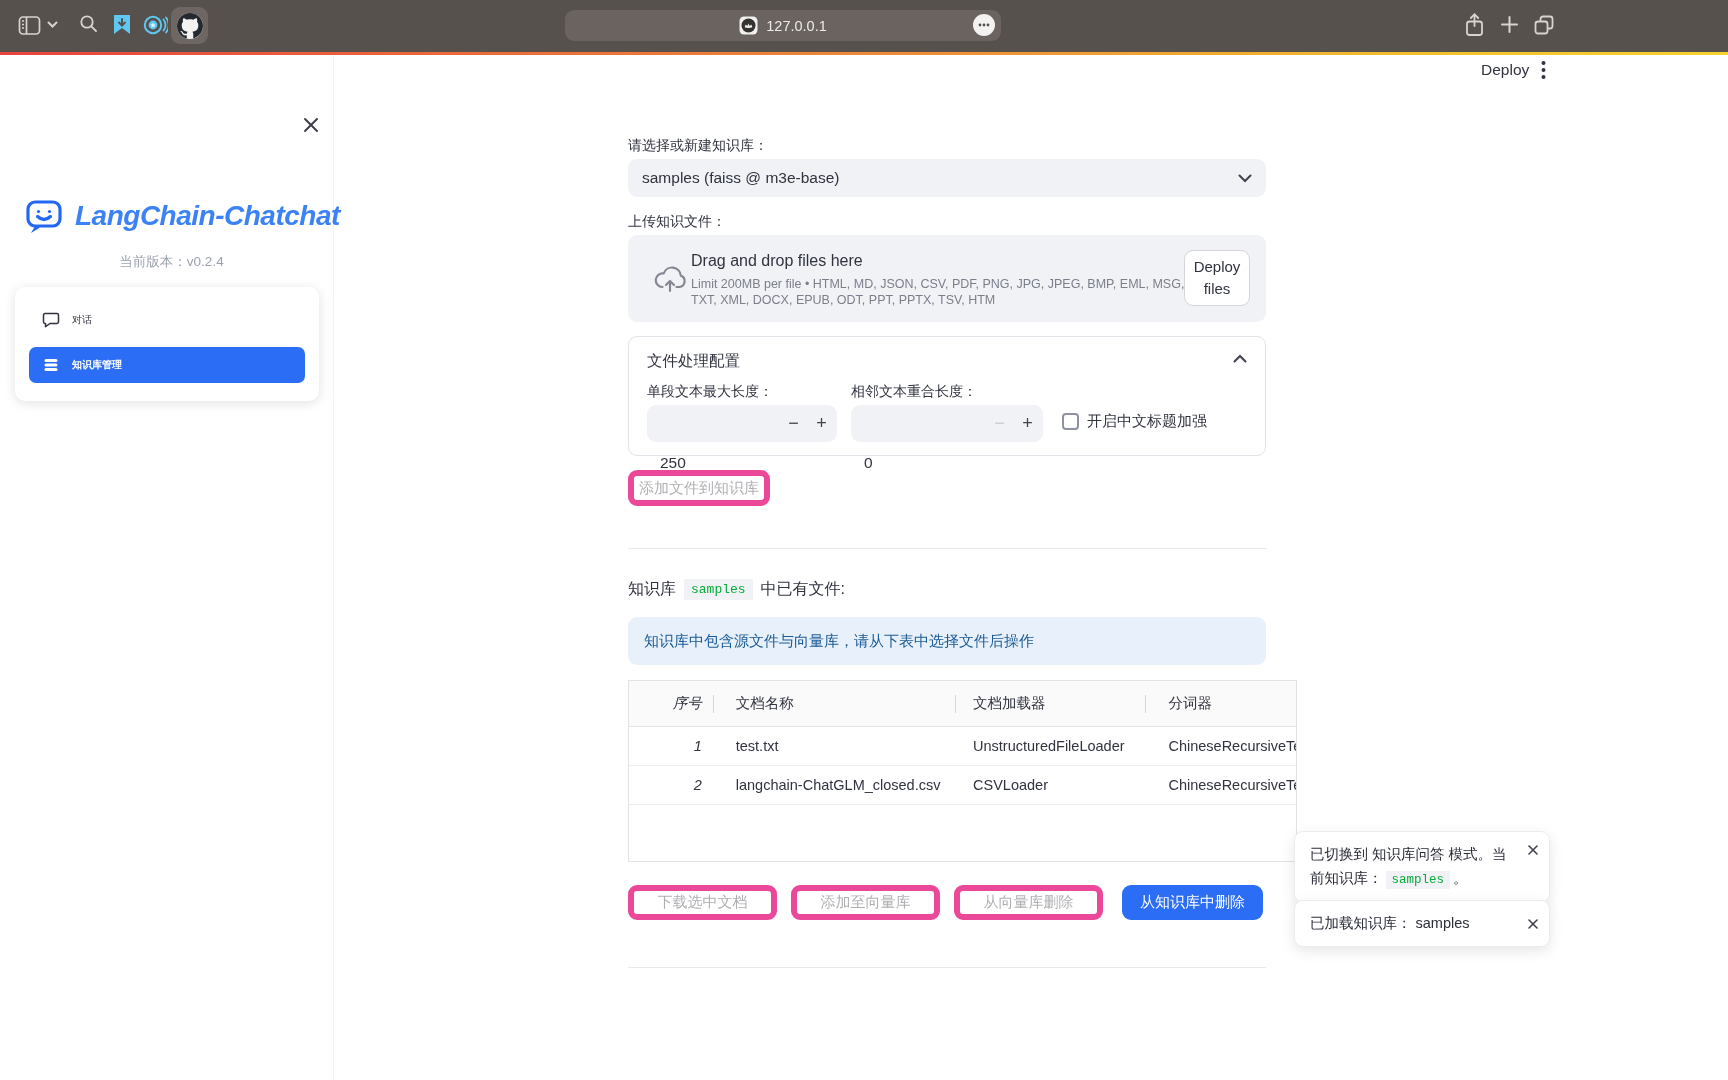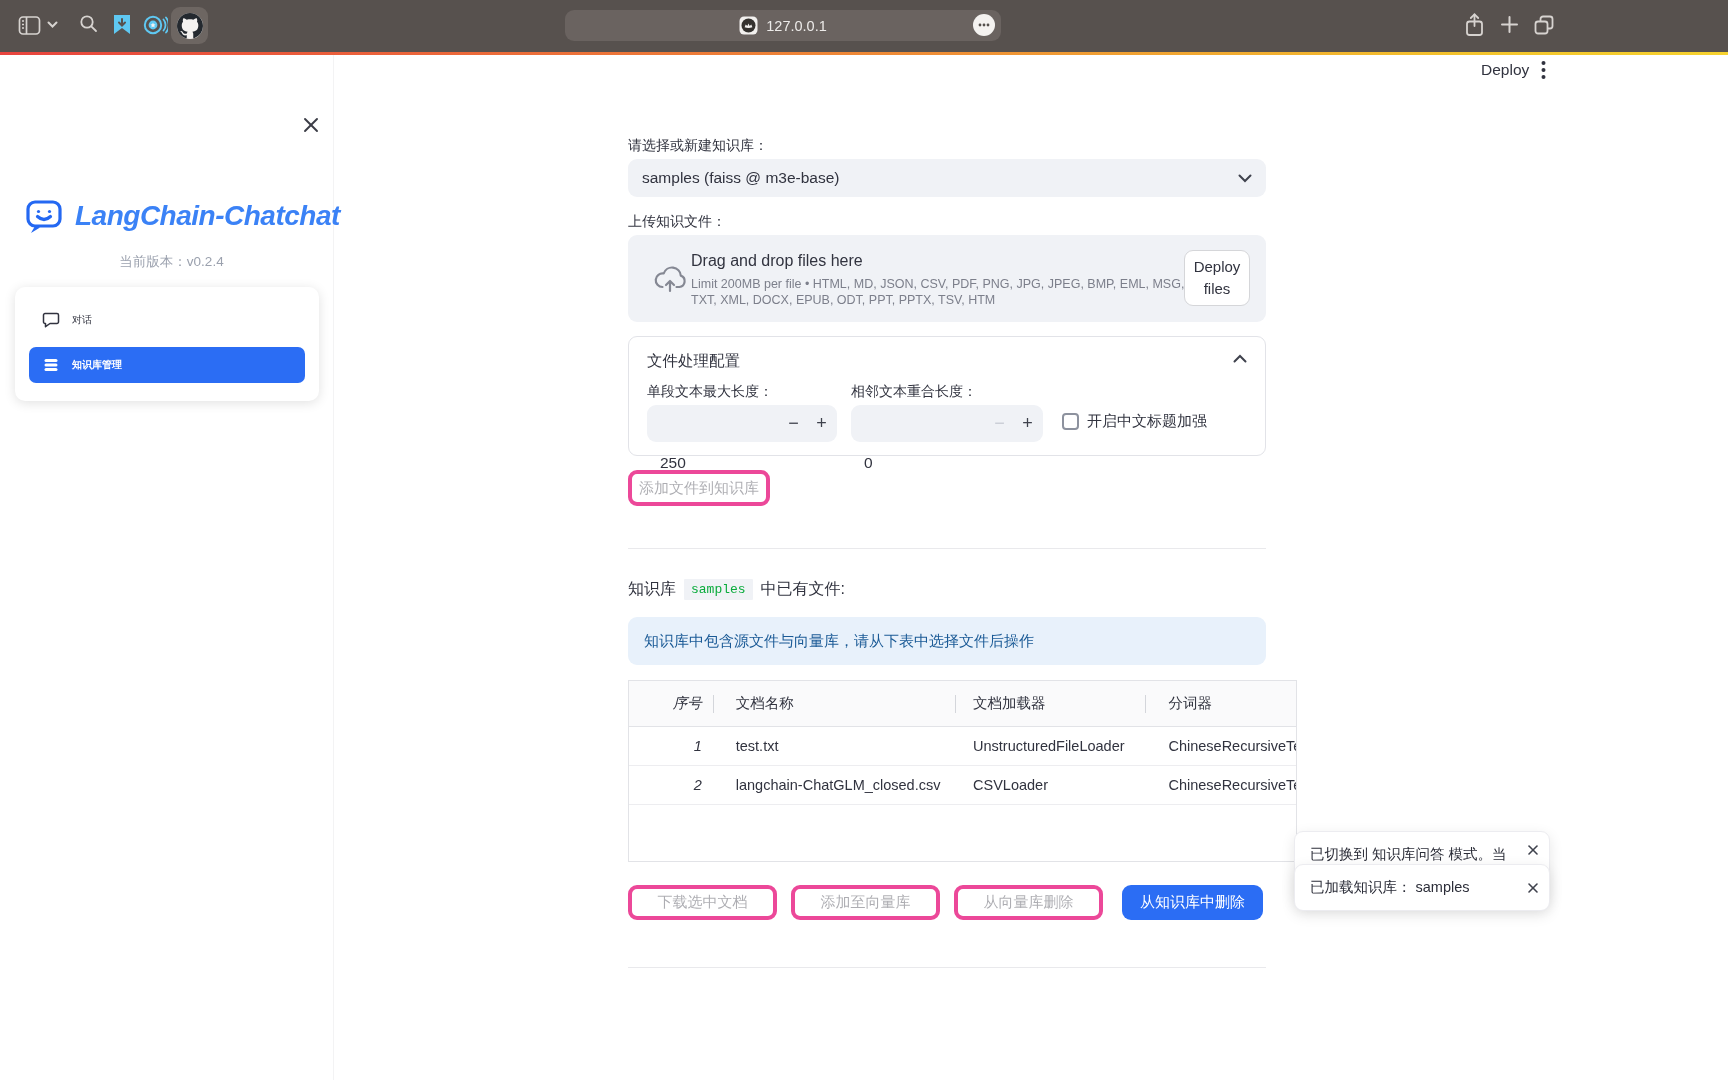--- a/index.html
+++ b/index.html
@@ -52,21 +52,21 @@
   .num-label { position:absolute; top:46px; font-size:14px; color:#31333f; }
   .numinput { position:absolute; top:68px; height:37px; background:#f0f2f6; border-radius:9px; }
   .numinput .nval { position:absolute; left:13px; top:0; line-height:37px; font-size:15.5px; color:#31333f;margin-top:39px; }
   .step { position:absolute; top:0; width:29px; height:37px; display:grid; place-items:center; font-size:18px; color:#3f424d; cursor:pointer; }
   .step.minus { right:29px; } .step.plus { right:1px; }
   .step.disabled { color:#c7cbd4; cursor:default; }
   .cbox { position:absolute; left:433px; top:76px; width:17px; height:17px; border:2px solid #8d929e; border-radius:4px; background:#fff; cursor:pointer; }
   .cbox-label { position:absolute; left:458px; top:75px; font-size:15px; color:#31333f; }
 
   .btn { display:grid; place-items:center; border-radius:9px; font-size:15px; background:#fff; }
-  .btn.disabled { border:4px solid #ec4899; color:rgba(49,51,63,0.4); cursor:default; }
+  .btn.disabled { border:6px solid #ec4899; color:rgba(49,51,63,0.4); cursor:default; }
   .btn.primary { background:#2b6df4; color:#fff; border:none; cursor:pointer; }
   .add-btn { position:absolute; left:628px; top:470px; width:142px; height:36px; }
   .hr { position:absolute; left:628px; width:638px; height:1px; background:#e9e9ec; }
 
   .kb-heading { position:absolute; left:628px; top:579px; display:flex; align-items:center; gap:8px; font-size:16px; color:#31333f; }
   .codechip { font-family:"Liberation Mono","DejaVu Sans Mono",monospace; font-size:13px; color:#09ab3b; background:#f0f2f6; padding:3px 7px; border-radius:1px; }
 
   .infobox { position:absolute; left:628px; top:617px; width:638px; height:48px; background:#e8f1fb; border-radius:9px; display:flex; align-items:center; padding:0 16px; font-size:15px; color:#1a5a96; }
 
   .dtable { position:absolute; left:628px; top:680px; width:669px; height:182px; border:1px solid #e2e3e7; background:#fff; overflow:hidden; }
@@ -79,21 +79,21 @@
   .vsep { position:relative; width:0; }
   .vsep::after { content:""; position:absolute; left:0; top:-9px; width:1px; height:18px; background:#d4d6db; }
 
   .act { position:absolute; top:885px; height:35px; }
 
   
   .toast { position:absolute; left:1294px; width:256px; background:#fff; border:1px solid #ececf0; border-radius:9px; box-shadow:0 4px 14px rgba(0,0,0,0.10); font-size:14.5px; color:#2b2d38; }
   .toast .tclose { position:absolute; right:10px; top:12px; width:12px; height:12px; color:#3f424d; cursor:pointer; }
   .toast1 { top:831px; min-height:68px; padding:11px 32px 11px 15px; line-height:1.65; }
   .toast1 .codechip { font-size:12.5px; padding:2px 6px; margin:0 3px; }
-  .toast2 { top:864px; height:47px; display:flex; align-items:center; padding:0 32px 0 15px;text-align:center; }
+  .toast2 { top:900px; height:47px; display:flex; align-items:center; padding:0 32px 0 15px;text-align:center; }
 </style>
 </head>
 <body>
 
 <div id="app">
 
   <div class="browser">
     <span class="bicon" style="left:18px;top:15px">
       <svg width="23" height="21" viewBox="0 0 23 21" fill="none" stroke="currentColor" stroke-width="1.7">
           <rect x="1.5" y="2" width="20" height="17" rx="3.5"></rect>

